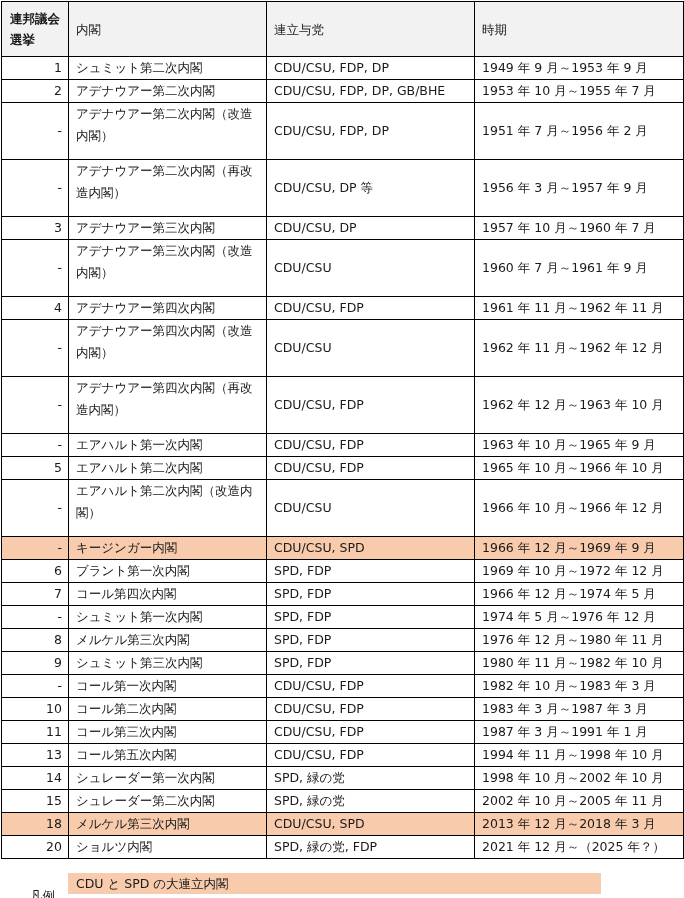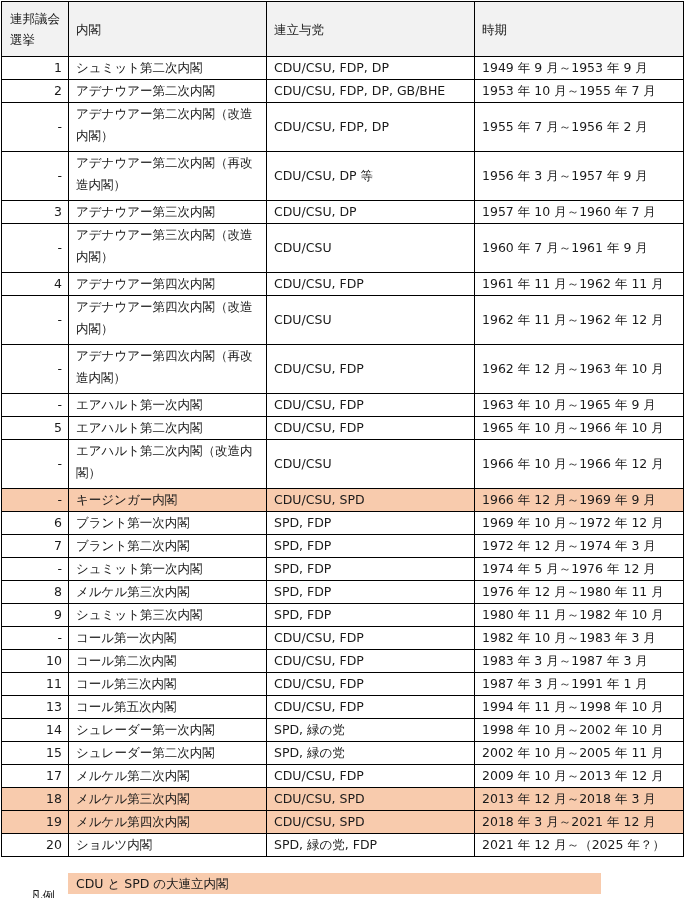--- a/index.html
+++ b/index.html
@@ -43,28 +43,29 @@
       text-align: left;
       height: 50px;
       line-height: 21px;
       padding-top: 2px;
       padding-bottom: 2px;
     }
     table.cabinets thead th.h1 {
       white-space: normal;
       padding-left: 8px;
       padding-right: 4px;
+      font-weight: bold;
     }
     table.cabinets tbody tr { height: 22.5px; }
     table.cabinets tbody tr.tall { height: 45px; }
     table.cabinets tbody tr.tall td.name {
       white-space: normal;
       line-height: 22px;
       padding-top: 0;
-      padding-bottom: 4px;
+      padding-bottom: 12px;
     }
     td.num {
       text-align: right;
       padding-right: 6px !important;
     }
     tr.grand td {
       background: #f8cbad;
     }
     .legend {
       position: absolute;
@@ -120,21 +121,21 @@
       <tr>
         <td class="num">2</td>
         <td class="name">アデナウアー第二次内閣</td>
         <td class="coal">CDU/CSU, FDP, DP, GB/BHE</td>
         <td class="period">1953 年 10 月～1955 年 7 月</td>
       </tr>
       <tr class="tall">
         <td class="num">-</td>
         <td class="name">アデナウアー第二次内閣（改造内閣）</td>
         <td class="coal">CDU/CSU, FDP, DP</td>
-        <td class="period">1955 年 7 月～1956 年 2 月</td>
+        <td class="period">1951 年 7 月～1956 年 2 月</td>
       </tr>
       <tr class="tall">
         <td class="num">-</td>
         <td class="name">アデナウアー第二次内閣（再改造内閣）</td>
         <td class="coal">CDU/CSU, DP 等</td>
         <td class="period">1956 年 3 月～1957 年 9 月</td>
       </tr>
       <tr>
         <td class="num">3</td>
         <td class="name">アデナウアー第三次内閣</td>
@@ -190,23 +191,23 @@
         <td class="period">1966 年 12 月～1969 年 9 月</td>
       </tr>
       <tr>
         <td class="num">6</td>
         <td class="name">ブラント第一次内閣</td>
         <td class="coal">SPD, FDP</td>
         <td class="period">1969 年 10 月～1972 年 12 月</td>
       </tr>
       <tr>
         <td class="num">7</td>
-        <td class="name">ブラント第二次内閣</td>
-        <td class="coal">SPD, FDP</td>
-        <td class="period">1972 年 12 月～1974 年 3 月</td>
+        <td class="name">コール第四次内閣</td>
+        <td class="coal">SPD, FDP</td>
+        <td class="period">1966 年 12 月～1974 年 5 月</td>
       </tr>
       <tr>
         <td class="num">-</td>
         <td class="name">シュミット第一次内閣</td>
         <td class="coal">SPD, FDP</td>
         <td class="period">1974 年 5 月～1976 年 12 月</td>
       </tr>
       <tr>
         <td class="num">8</td>
         <td class="name">メルケル第三次内閣</td>
@@ -247,38 +248,26 @@
         <td class="num">14</td>
         <td class="name">シュレーダー第一次内閣</td>
         <td class="coal">SPD, 緑の党</td>
         <td class="period">1998 年 10 月～2002 年 10 月</td>
       </tr>
       <tr>
         <td class="num">15</td>
         <td class="name">シュレーダー第二次内閣</td>
         <td class="coal">SPD, 緑の党</td>
         <td class="period">2002 年 10 月～2005 年 11 月</td>
-      </tr>
-      <tr>
-        <td class="num">17</td>
-        <td class="name">メルケル第二次内閣</td>
-        <td class="coal">CDU/CSU, FDP</td>
-        <td class="period">2009 年 10 月～2013 年 12 月</td>
       </tr>
       <tr class="grand">
         <td class="num">18</td>
         <td class="name">メルケル第三次内閣</td>
         <td class="coal">CDU/CSU, SPD</td>
         <td class="period">2013 年 12 月～2018 年 3 月</td>
-      </tr>
-      <tr class="grand">
-        <td class="num">19</td>
-        <td class="name">メルケル第四次内閣</td>
-        <td class="coal">CDU/CSU, SPD</td>
-        <td class="period">2018 年 3 月～2021 年 12 月</td>
       </tr>
       <tr>
         <td class="num">20</td>
         <td class="name">ショルツ内閣</td>
         <td class="coal">SPD, 緑の党, FDP</td>
         <td class="period">2021 年 12 月～（2025 年？）</td>
       </tr>
     </tbody>
 </table>
 

